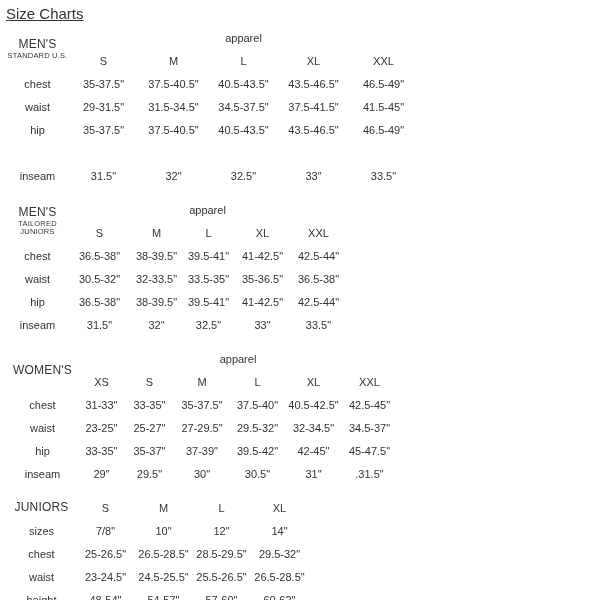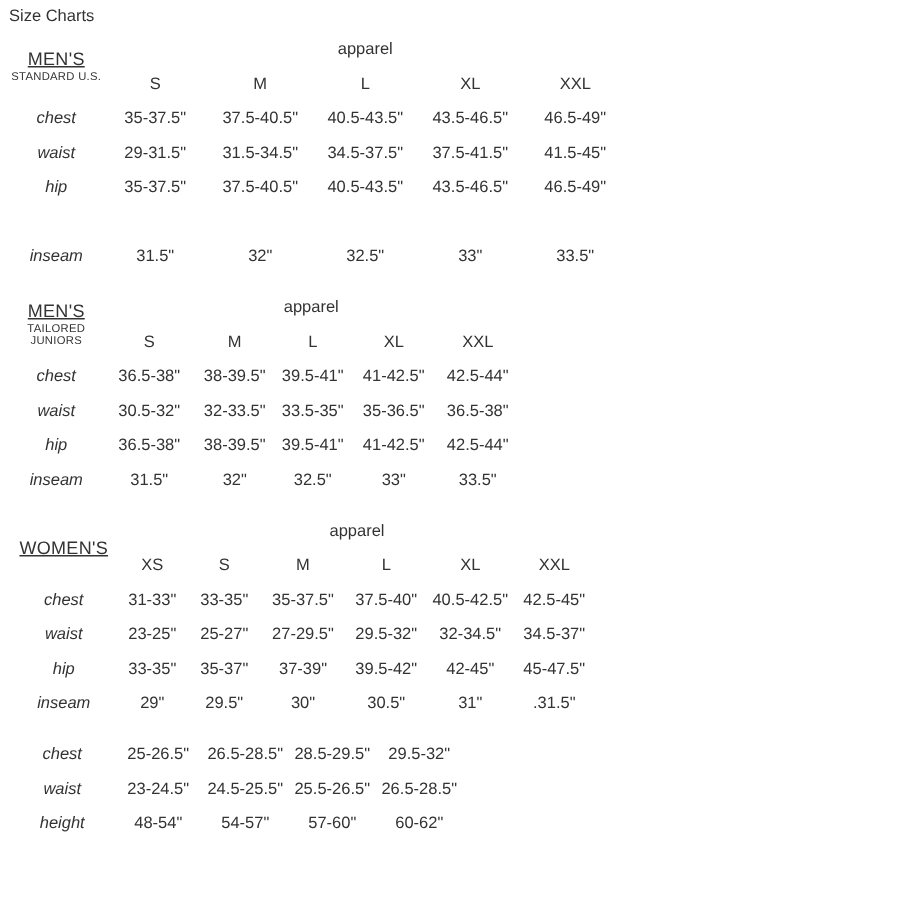--- a/index.html
+++ b/index.html
@@ -10,23 +10,24 @@
   body {
     width: 600px;
     height: 600px;
     font-family: "Liberation Sans", sans-serif;
     font-size: 11px;
     color: #333333;
     position: relative;
     overflow: hidden;
   }
   .page-title {
-    font-size: 11px;
+    font-size: 15px;
     color: #333333;
     padding: 5px 0 4px 6px;
+    text-decoration: underline;
   }
   .chart {
     margin: 0 0 10px 6px;
   }
   table.size-table {
     border-collapse: collapse;
     table-layout: fixed;
   }
   table.size-table td,
   table.size-table th {
@@ -47,21 +48,20 @@
     font-weight: bold;
     text-align: center;
     vertical-align: middle;
     line-height: 1.15;
     padding: 2px 3px;
   }
   td.name-cell .nm-main {
     display: block;
     font-size: 12px;
     letter-spacing: 0.2px;
-    text-decoration: underline;
   }
   td.name-cell .nm-sub {
     display: block;
     font-size: 7.5px;
     font-weight: normal;
     letter-spacing: 0.2px;
   }
   td.apparel-cell {
     background: #808080;
     color: #ffffff;
@@ -74,21 +74,20 @@
     background: #d8d8d8;
     color: #333333;
     font-weight: normal;
   }
   td.row-head {
     background: #d8d8d8;
     color: #333333;
     text-align: right;
     padding-right: 7px;
     font-weight: normal;
-    font-style: italic;
   }
   td.val {
     background: #ececec;
     color: #333333;
   }
   .spacer-row td {
     height: 4px;
     background: #ffffff;
     border: none;
   }
@@ -293,20 +292,36 @@
   <table class="size-table">
     <colgroup>
       <col style="width:70px">
         <col style="width:58px">
         <col style="width:58px">
       <col style="width:58px">
         <col style="width:58px">
     </colgroup>
     <tbody>
       <tr>
+        <td class="name-cell">
+          <span class="nm-main">JUNIORS</span>
+        </td>
+        <td class="col-head">S</td>
+        <td class="col-head">M</td>
+        <td class="col-head">L</td>
+        <td class="col-head">XL</td>
+      </tr>
+      <tr>
+        <td class="row-head">sizes</td>
+        <td class="val">7/8"</td>
+        <td class="val">10"</td>
+        <td class="val">12"</td>
+        <td class="val">14"</td>
+      </tr>
+      <tr>
         <td class="row-head">chest</td>
         <td class="val">25-26.5"</td>
         <td class="val">26.5-28.5"</td>
         <td class="val">28.5-29.5"</td>
         <td class="val">29.5-32"</td>
       </tr>
       <tr>
         <td class="row-head">waist</td>
         <td class="val">23-24.5"</td>
         <td class="val">24.5-25.5"</td>

